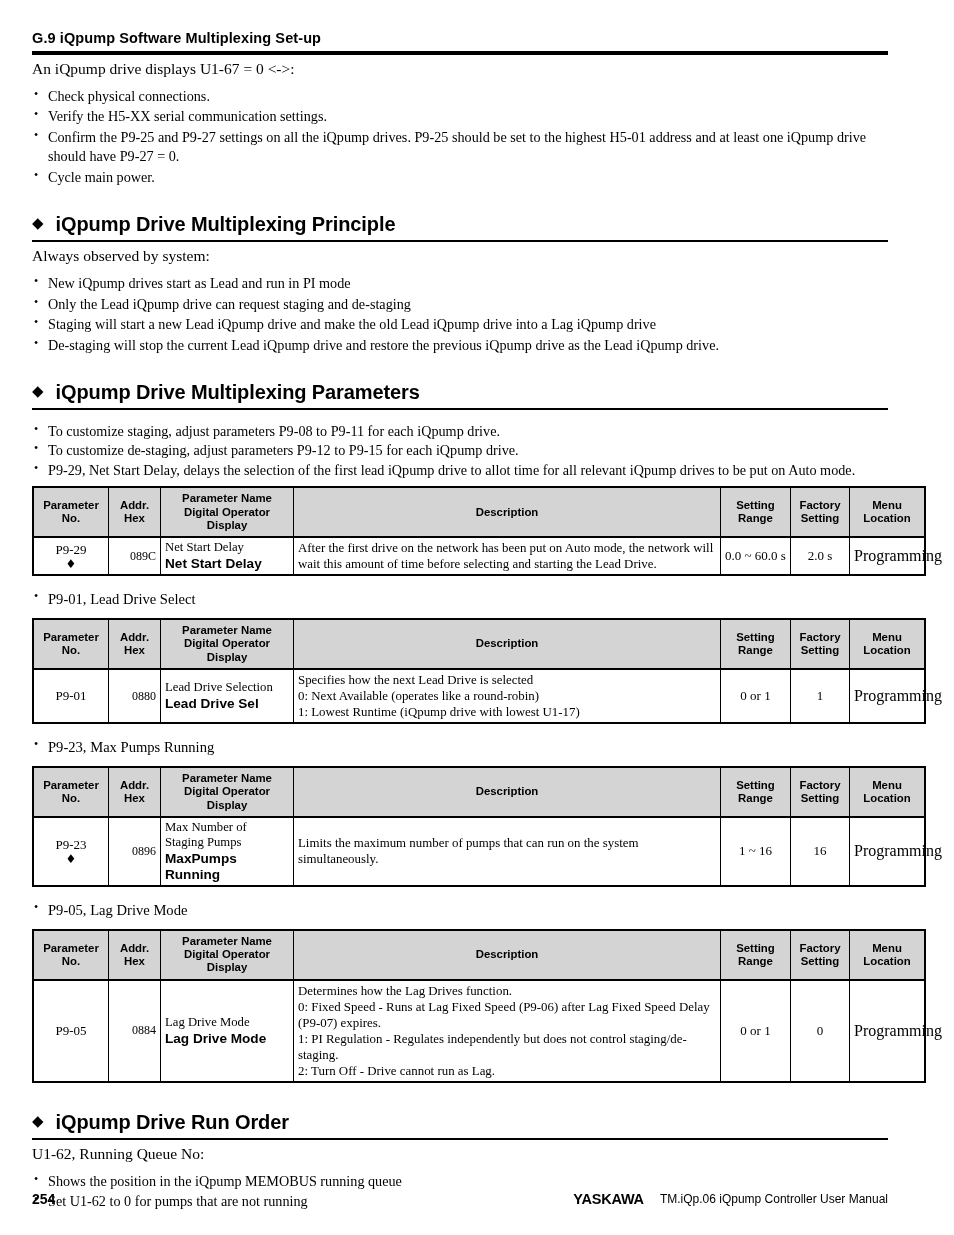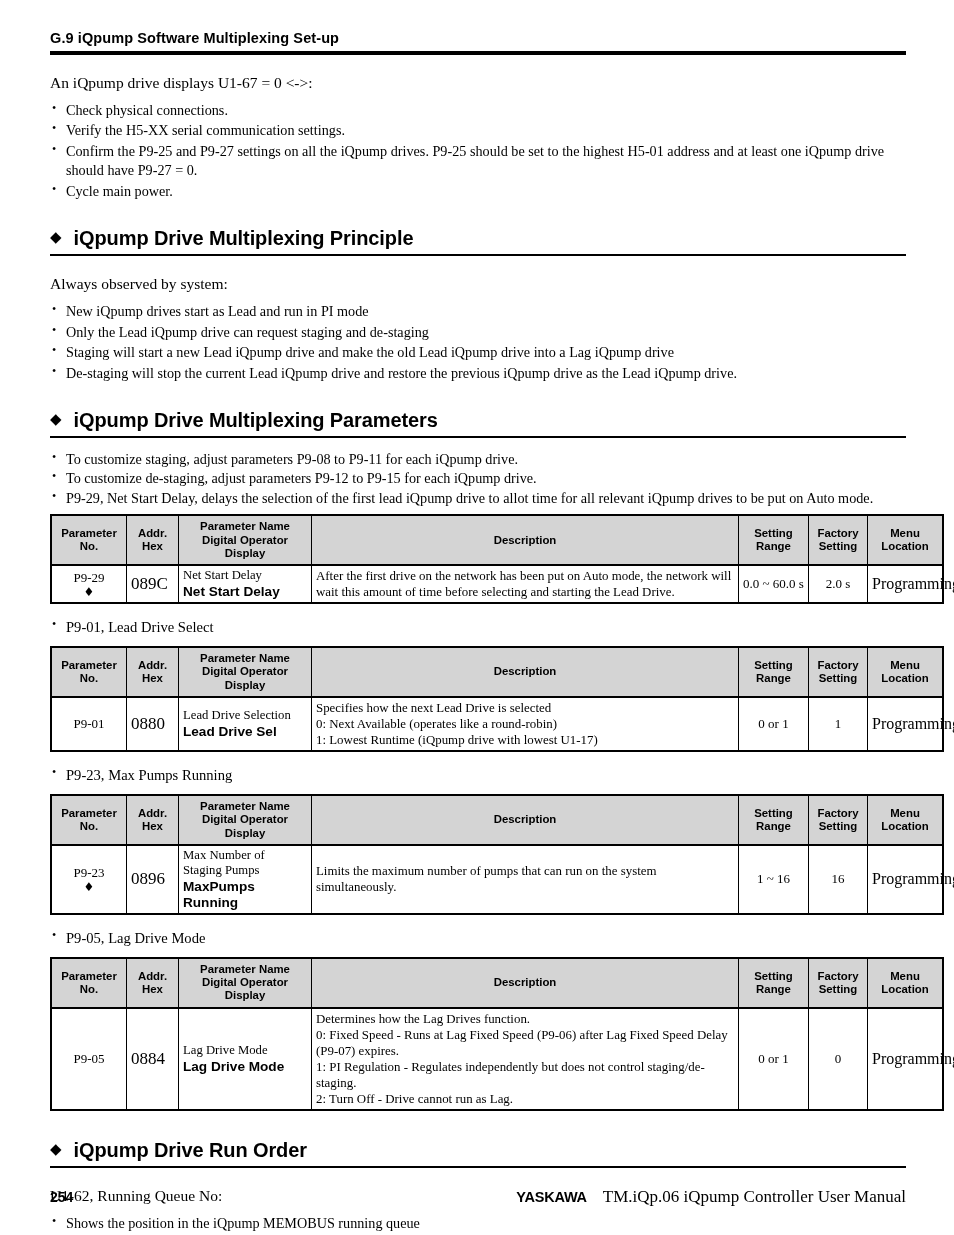--- a/index.html
+++ b/index.html
@@ -10,21 +10,21 @@
   body {
     width: 954px;
     height: 1235px;
     position: relative;
     font-family: "Liberation Serif", serif;
     color: #000000;
     overflow: hidden;
   }
   .page {
     position: absolute;
-    left: 50px;
+    left: 32px;
     top: 0;
     width: 856px;
     height: 1235px;
   }
 
   
   .run-header {
     padding-top: 30px;
   }
   .run-header-title {
@@ -37,21 +37,21 @@
   .rule-thick {
     height: 4px;
     background: #000000;
     margin-top: 4px;
   }
 
   
   .para {
     font-size: 15.5px;
     line-height: 1.3;
-    margin-top: 18px;
+    margin-top: 4px;
   }
   ul.bullets {
     list-style: none;
     margin: 8px 0 0 0;
     padding: 0;
   }
   ul.bullets > li {
     position: relative;
     padding-left: 16px;
     font-size: 14.2px;
@@ -150,22 +150,22 @@
     line-height: 1.2;
     margin-top: 8px;
   }
   td.pno .diamond {
     display: block;
     font-family: "DejaVu Sans", sans-serif;
     font-size: 12px;
     line-height: 1.05;
   }
   td.addr {
-    text-align: left;
-    font-size: 17px;
+    text-align: right;
+    font-size: 12px;
   }
   td.pname {
     font-size: 12.7px;
     line-height: 1.22;
     padding-left: 6px;
   }
   td.pname .digital {
     font-family: "Liberation Sans", sans-serif;
     font-weight: bold;
     font-size: 13.6px;
@@ -210,22 +210,22 @@
     align-items: center;
     gap: 16px;
   }
   .footer-brand {
     font-family: "Liberation Sans", sans-serif;
     font-weight: bold;
     font-size: 14.5px;
     letter-spacing: -0.2px;
   }
   .footer-manual {
-    font-family: Liberation Serif, serif;
-    font-size: 17px;
+    font-family: Liberation Sans, sans-serif;
+    font-size: 12px;
   }
 </style>
 </head>
 <body>
 
 <div class="page">
 
   <div class="run-header">
     <div class="run-header-title">G.9  iQpump Software Multiplexing Set-up</div>
     <div class="rule-thick"></div>

